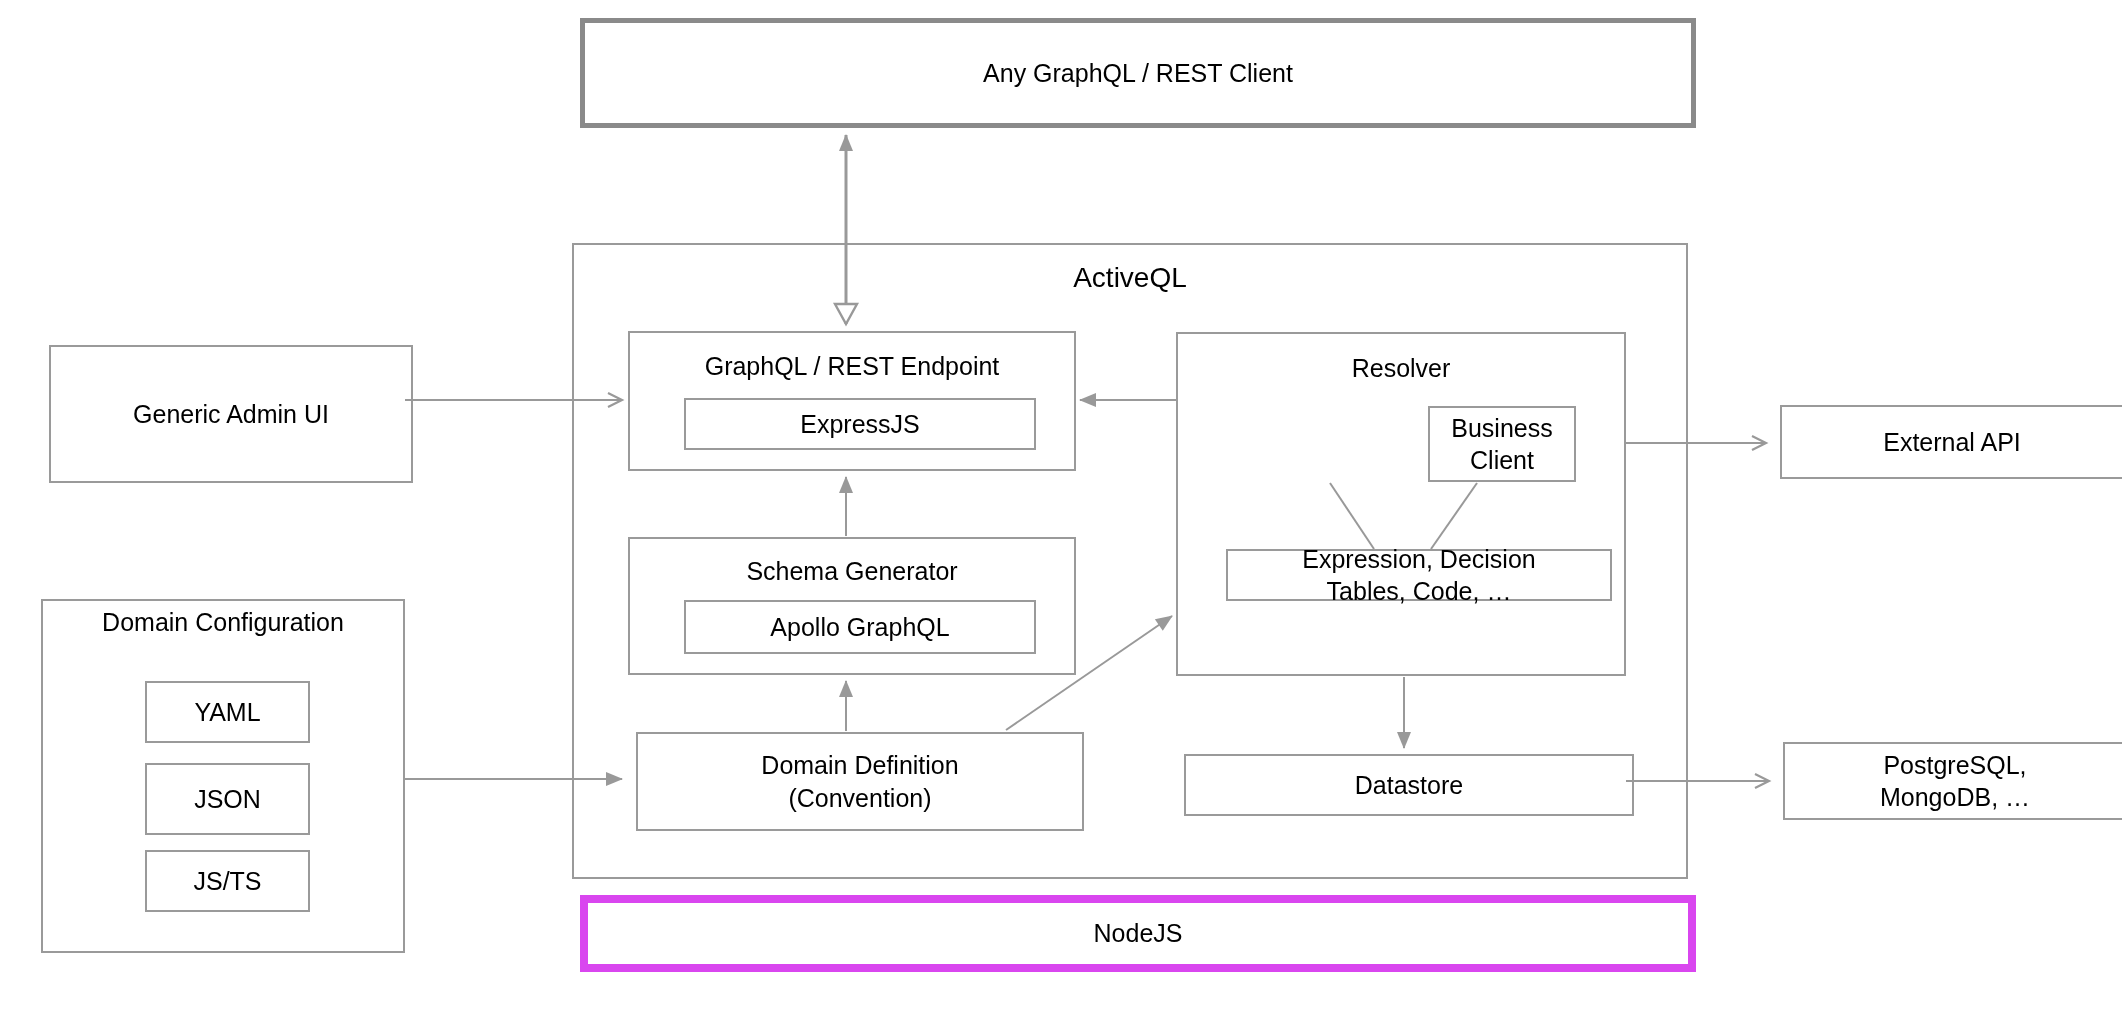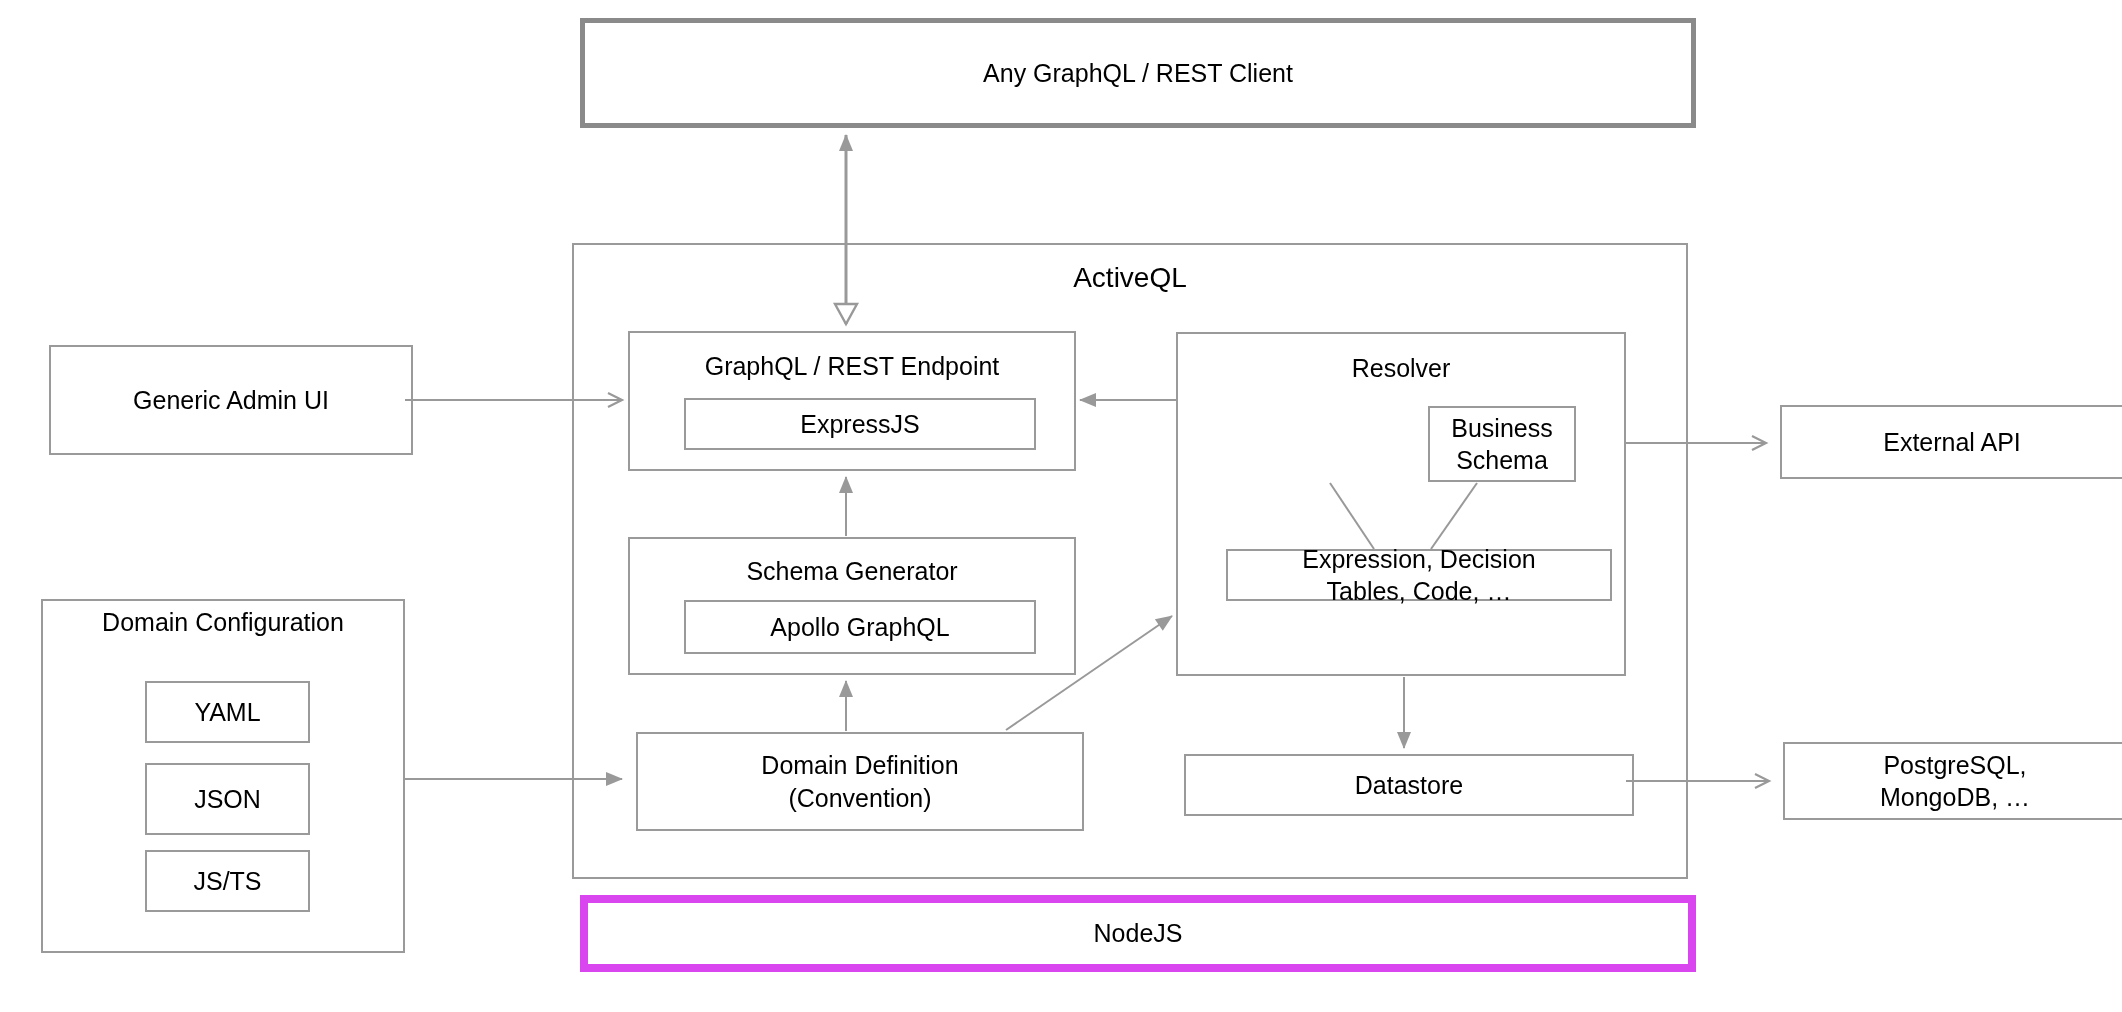--- a/index.html
+++ b/index.html
@@ -29,21 +29,21 @@
   </div>
 
   <div class="box" style="left:572px;top:243px;width:1116px;height:636px">
     <div class="title bold" style="padding-top:17px">ActiveQL</div>
   </div>
 
   <div class="box midframe center" style="left:572px;top:895px;width:1116px;height:77px">
     <span class="lbl">NodeJS</span>
   </div>
 
-  <div class="box center" style="left:41px;top:345px;width:364px;height:110px">
+  <div class="box center" style="left:41px;top:345px;width:364px;height:138px">
     <span class="lbl">Generic Admin UI</span>
   </div>
 
   <div class="box" style="left:41px;top:599px;width:364px;height:354px">
     <div class="title" style="padding-top:7px">Domain Configuration</div>
   </div>
   <div class="box center" style="left:137px;top:681px;width:165px;height:62px">
     <span class="lbl">YAML</span>
   </div>
   <div class="box center" style="left:137px;top:763px;width:165px;height:72px">
@@ -70,21 +70,21 @@
   <div class="box center" style="left:628px;top:732px;width:448px;height:99px">
     <span class="lbl">Domain Definition</span>
     <span class="lbl">(Convention)</span>
   </div>
 
   <div class="box" style="left:1176px;top:332px;width:450px;height:344px">
     <div class="title" style="padding-top:20px">Resolver</div>
   </div>
   <div class="box center" style="left:1420px;top:406px;width:148px;height:76px">
     <span class="lbl">Business</span>
-    <span class="lbl">Schema</span>
+    <span class="lbl">Client</span>
   </div>
   <div class="box center" style="left:1218px;top:549px;width:386px;height:52px">
     <span class="lbl">Expression, Decision</span>
     <span class="lbl">Tables, Code, …</span>
   </div>
 
   <div class="box center" style="left:1176px;top:754px;width:450px;height:62px">
     <span class="lbl">Datastore</span>
   </div>
 

